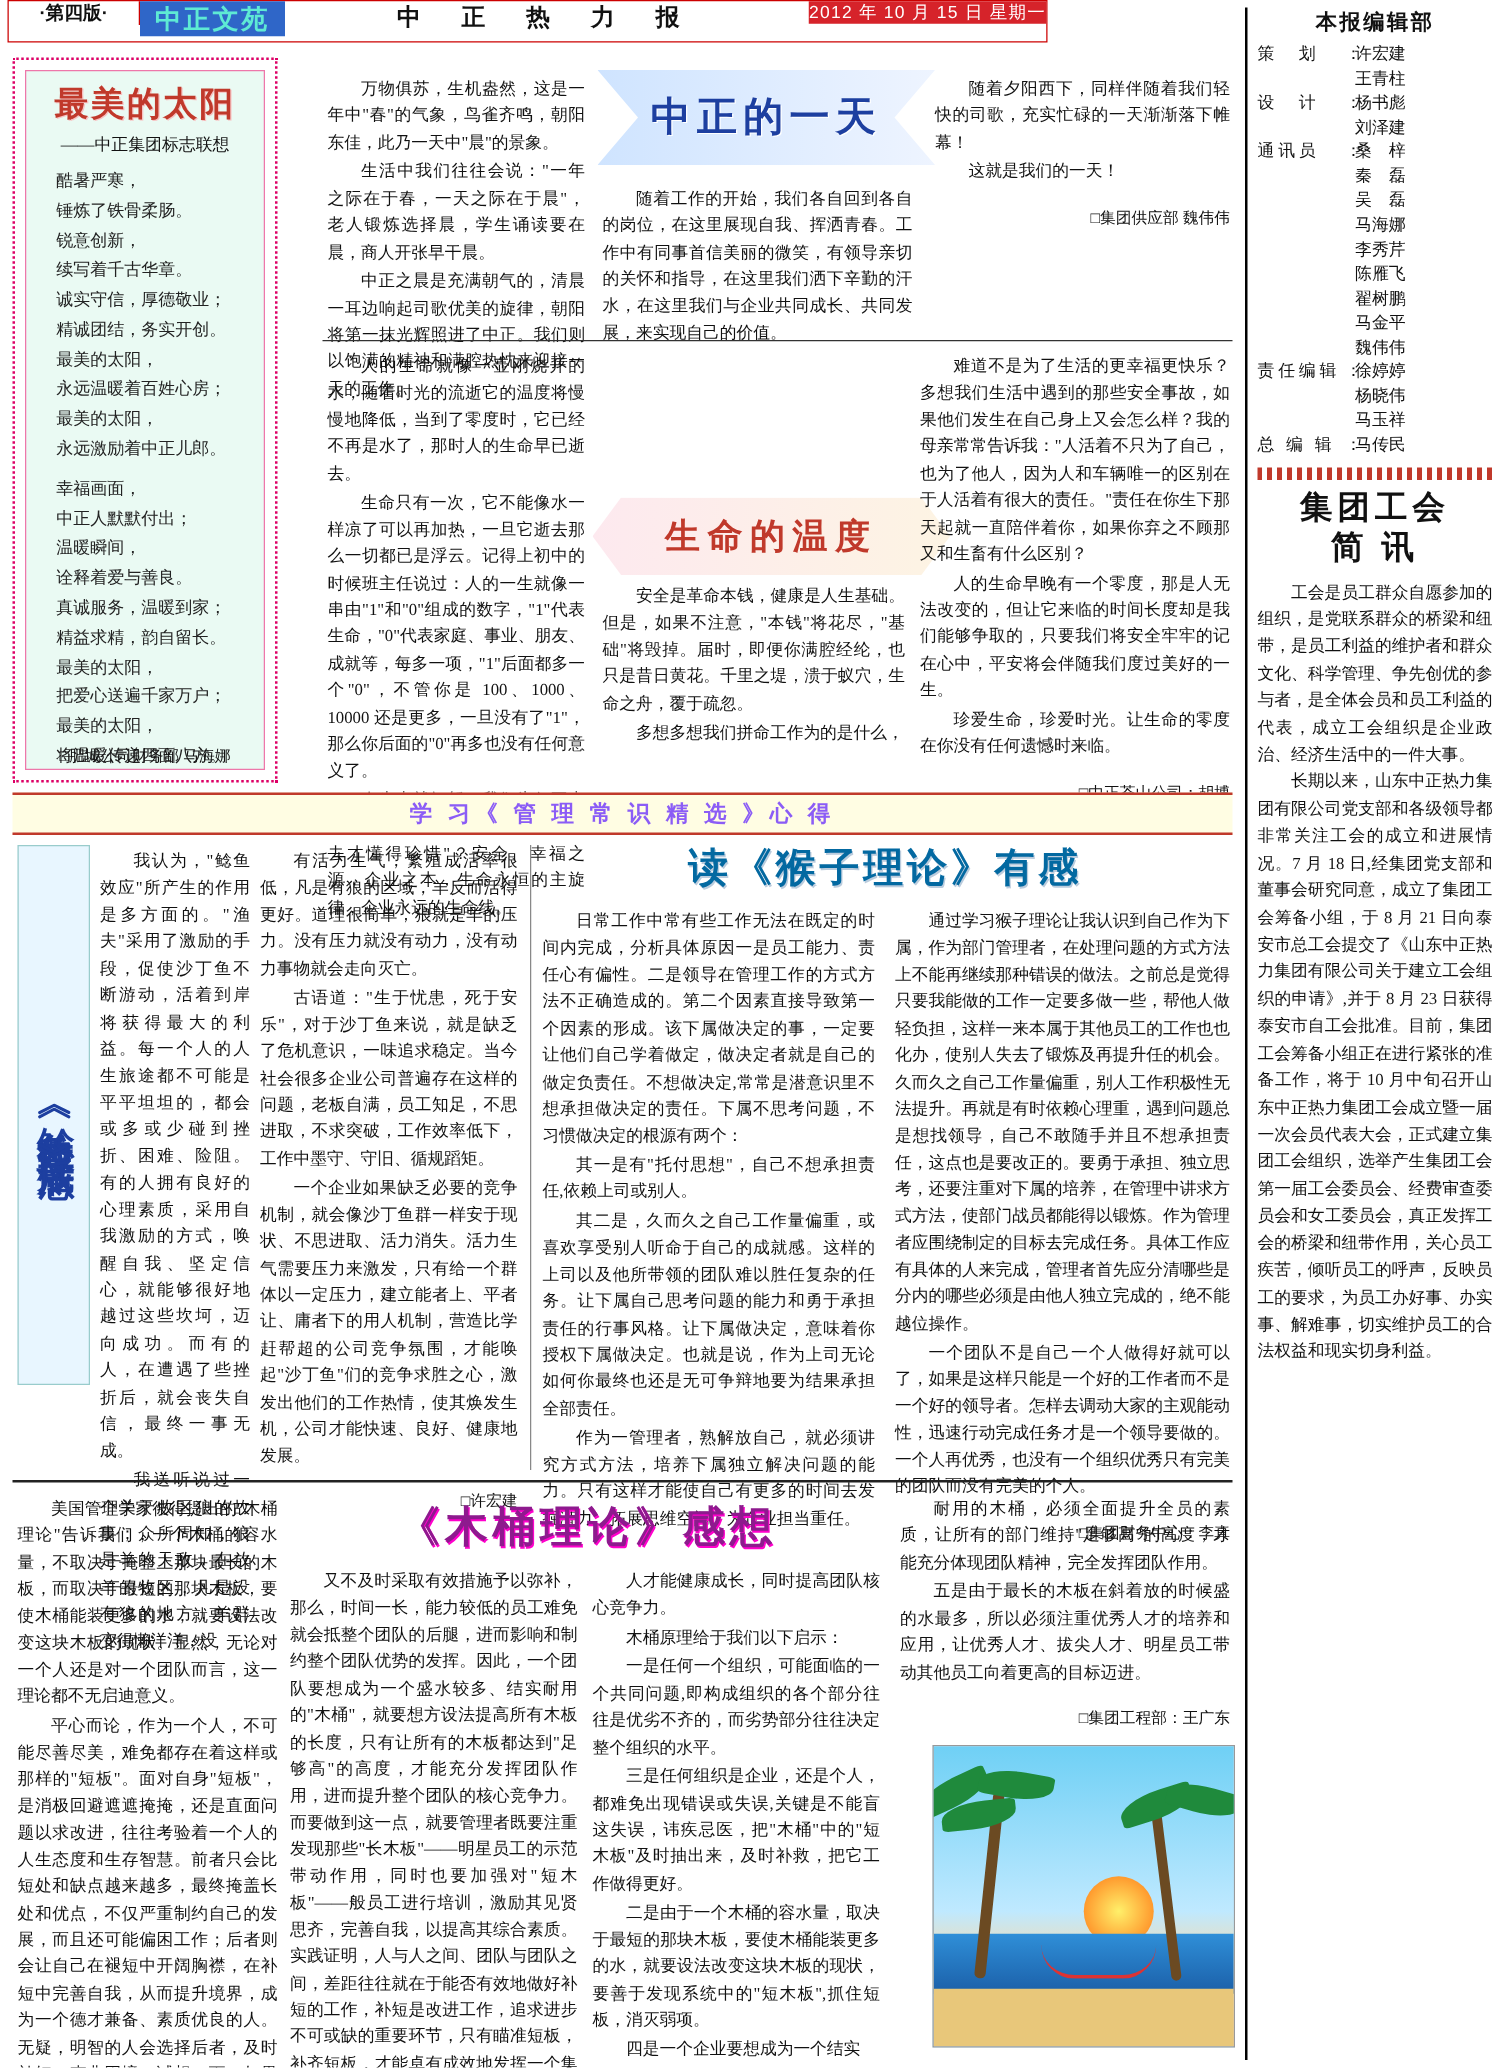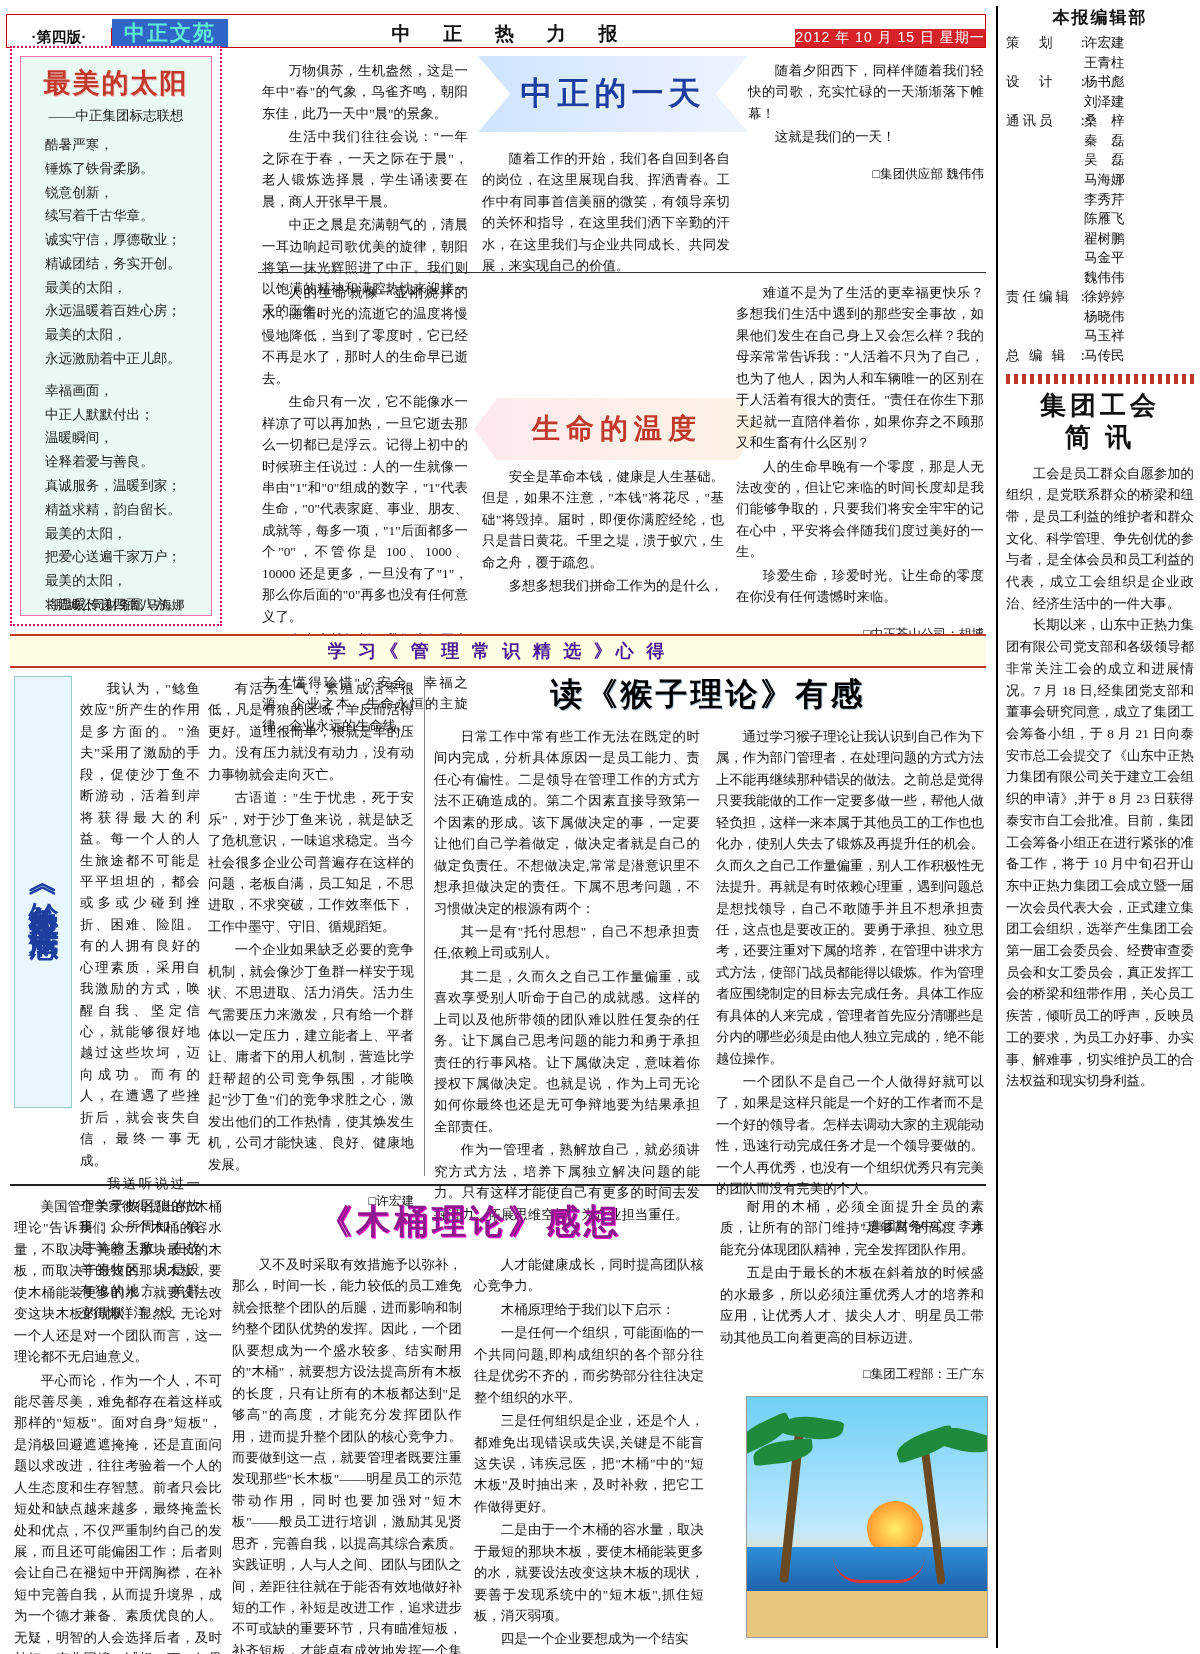--- a/index.html
+++ b/index.html
@@ -11,24 +11,24 @@
     position:relative;
     overflow:hidden;
   }
   .page{
     position:absolute;inset:0;
     padding:6px;
     box-sizing:border-box;
   }
   
   .masthead{
-    position:absolute;left:6px;top:14px;width:980px;height:34px;
+    position:absolute;left:6px;top:0;width:832px;height:34px;
     border:1px solid #c00;
     box-sizing:border-box;
-    display:flex;align-items:flex-end;
+    display:flex;align-items:flex-start;
   }
   .mh-edition{
     width:104px;display:flex;align-items:center;justify-content:center;
     font-family:"Liberation Sans",sans-serif;
     font-size:15px;font-weight:bold;color:#111;
     border-right:1px solid #c00;
   }
   .mh-logo{
     width:116px;background:#2f66c8;color:#5eead4;
     display:flex;align-items:center;justify-content:center;
@@ -120,34 +120,34 @@
   .banner-life span{
     font-size:28px;font-weight:bold;color:#c0392b;letter-spacing:6px;
   }
   
   .studybar{
     position:absolute;left:10px;top:634px;width:976px;height:30px;
     background:#fffde3;border-top:2px solid #c0392b;border-bottom:2px solid #c0392b;
     display:flex;align-items:center;justify-content:center;
   }
   .studybar span{
-    font-size:18px;font-weight:bold;color:#4c1d95;letter-spacing:4px;text-align:center;
+    font-size:18px;font-weight:bold;color:#8b5cf6;letter-spacing:4px;text-align:center;
   }
   
   .vtitle{
     position:absolute;left:14px;top:676px;width:56px;height:430px;
     background:#e8f6ff;border:1px solid #9cc;
     writing-mode:vertical-rl;text-orientation:upright;
     font-size:30px;font-weight:bold;color:#1d3fa0;letter-spacing:4px;
     display:flex;align-items:center;justify-content:center;
   }
   .monkey-title{
     position:absolute;left:430px;top:672px;width:556px;height:46px;
     display:flex;align-items:center;justify-content:center;
-    font-size:32px;font-weight:bold;color:#000000;letter-spacing:3px;
+    font-size:32px;font-weight:bold;color:#0369a1;letter-spacing:3px;
     text-shadow:1px 1px 0 #bcd;
   }
   .barrel-title{
     position:absolute;left:230px;top:1196px;width:480px;height:52px;
     display:flex;align-items:center;justify-content:center;
     font-size:34px;font-weight:bold;color:#8e1a8e;letter-spacing:4px;
     text-shadow:1px 1px 0 #f0c;
   }
   
   .hr-thick{position:absolute;background:#222;}

